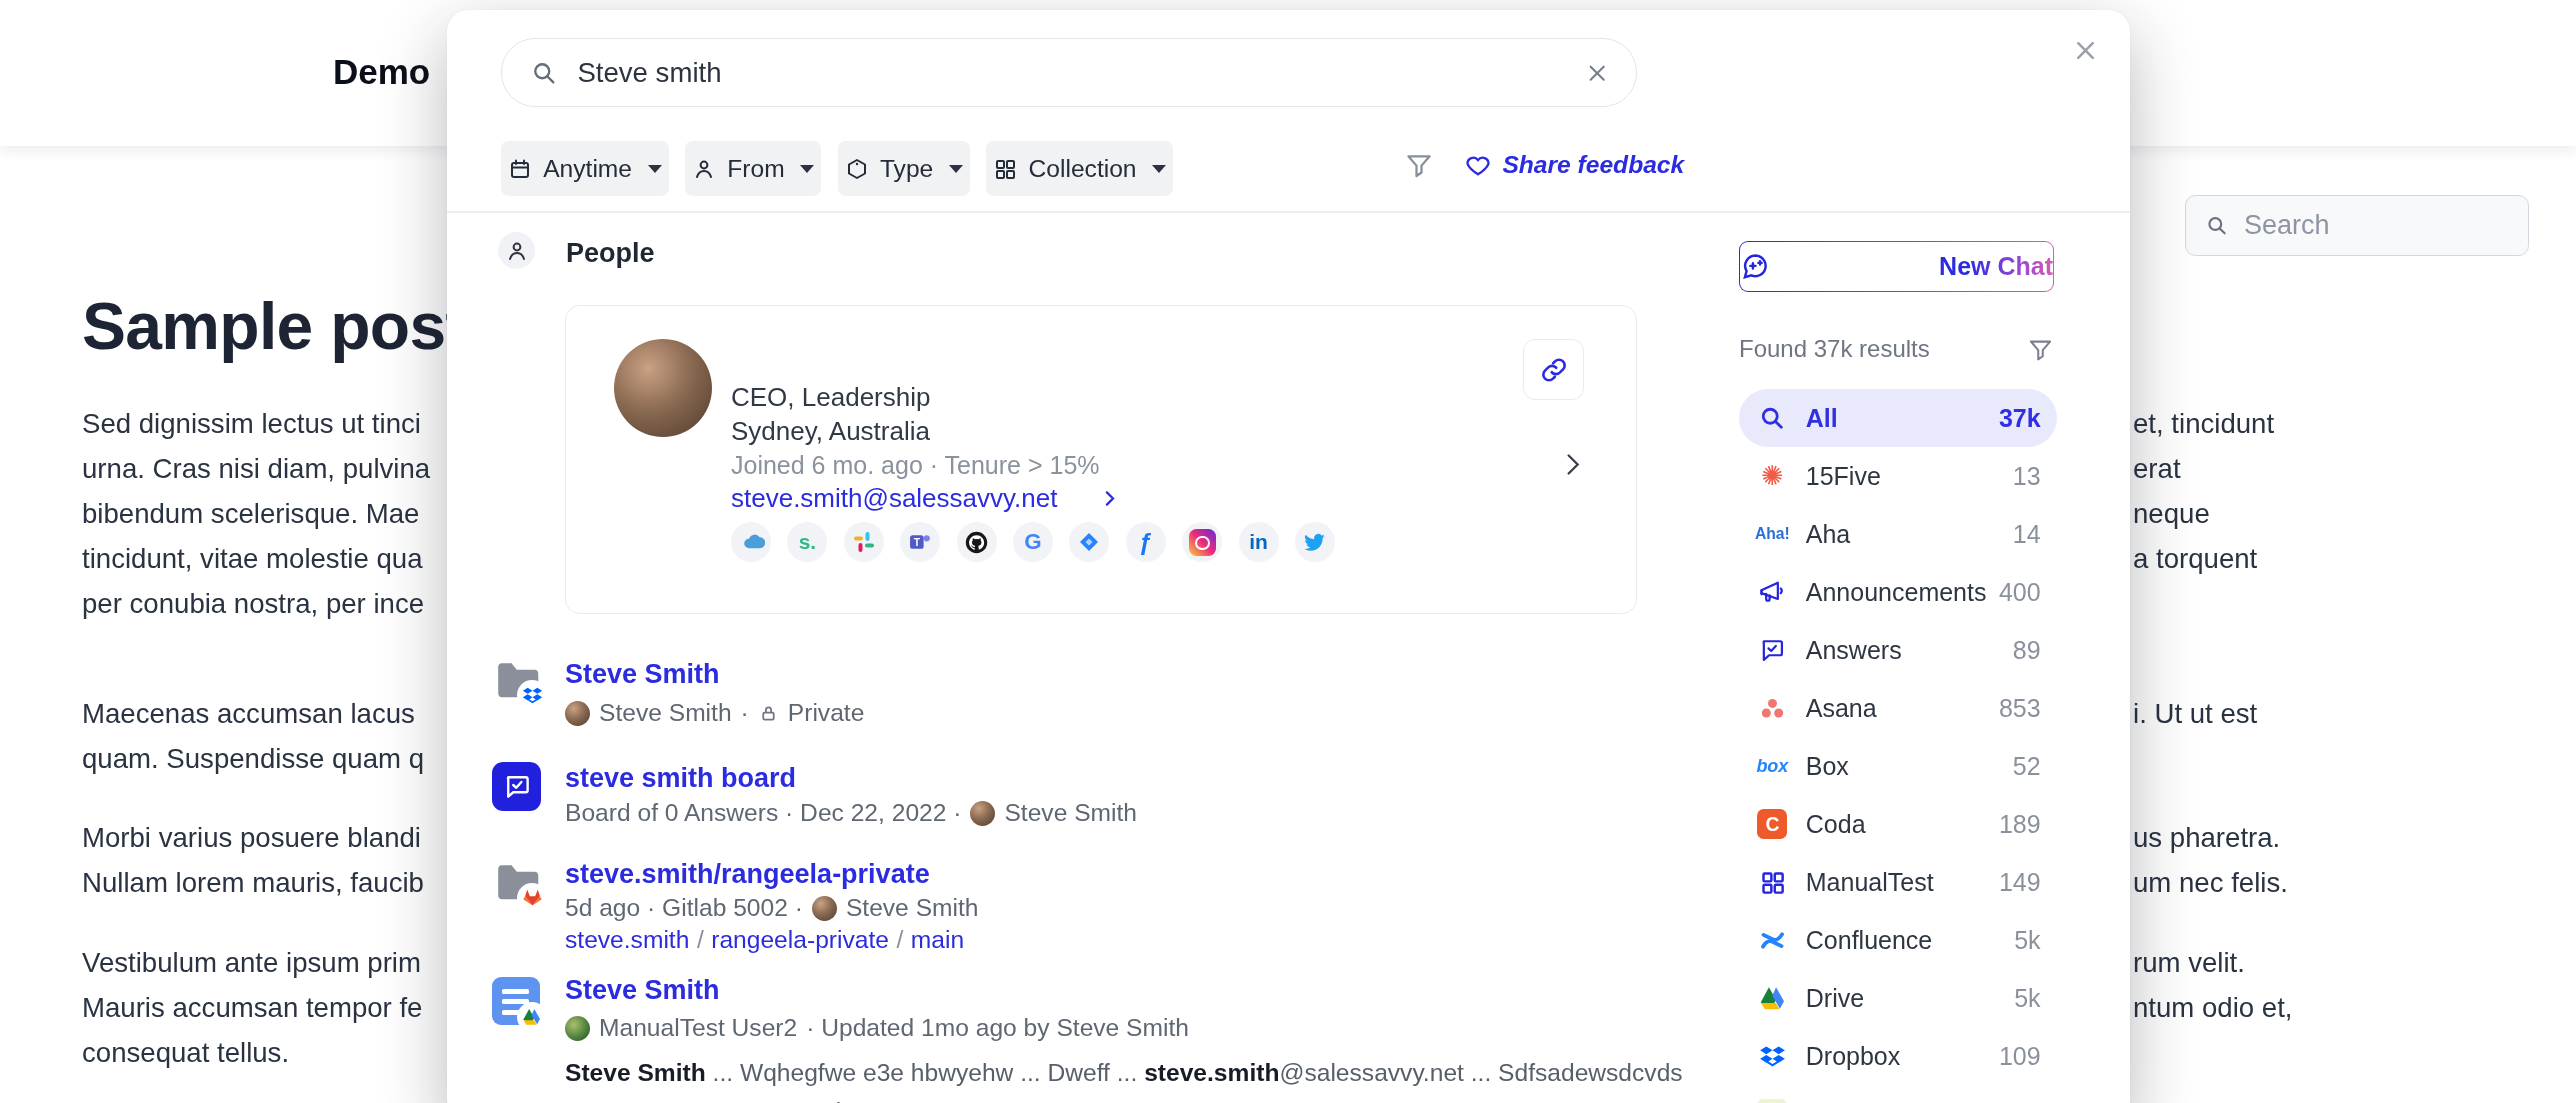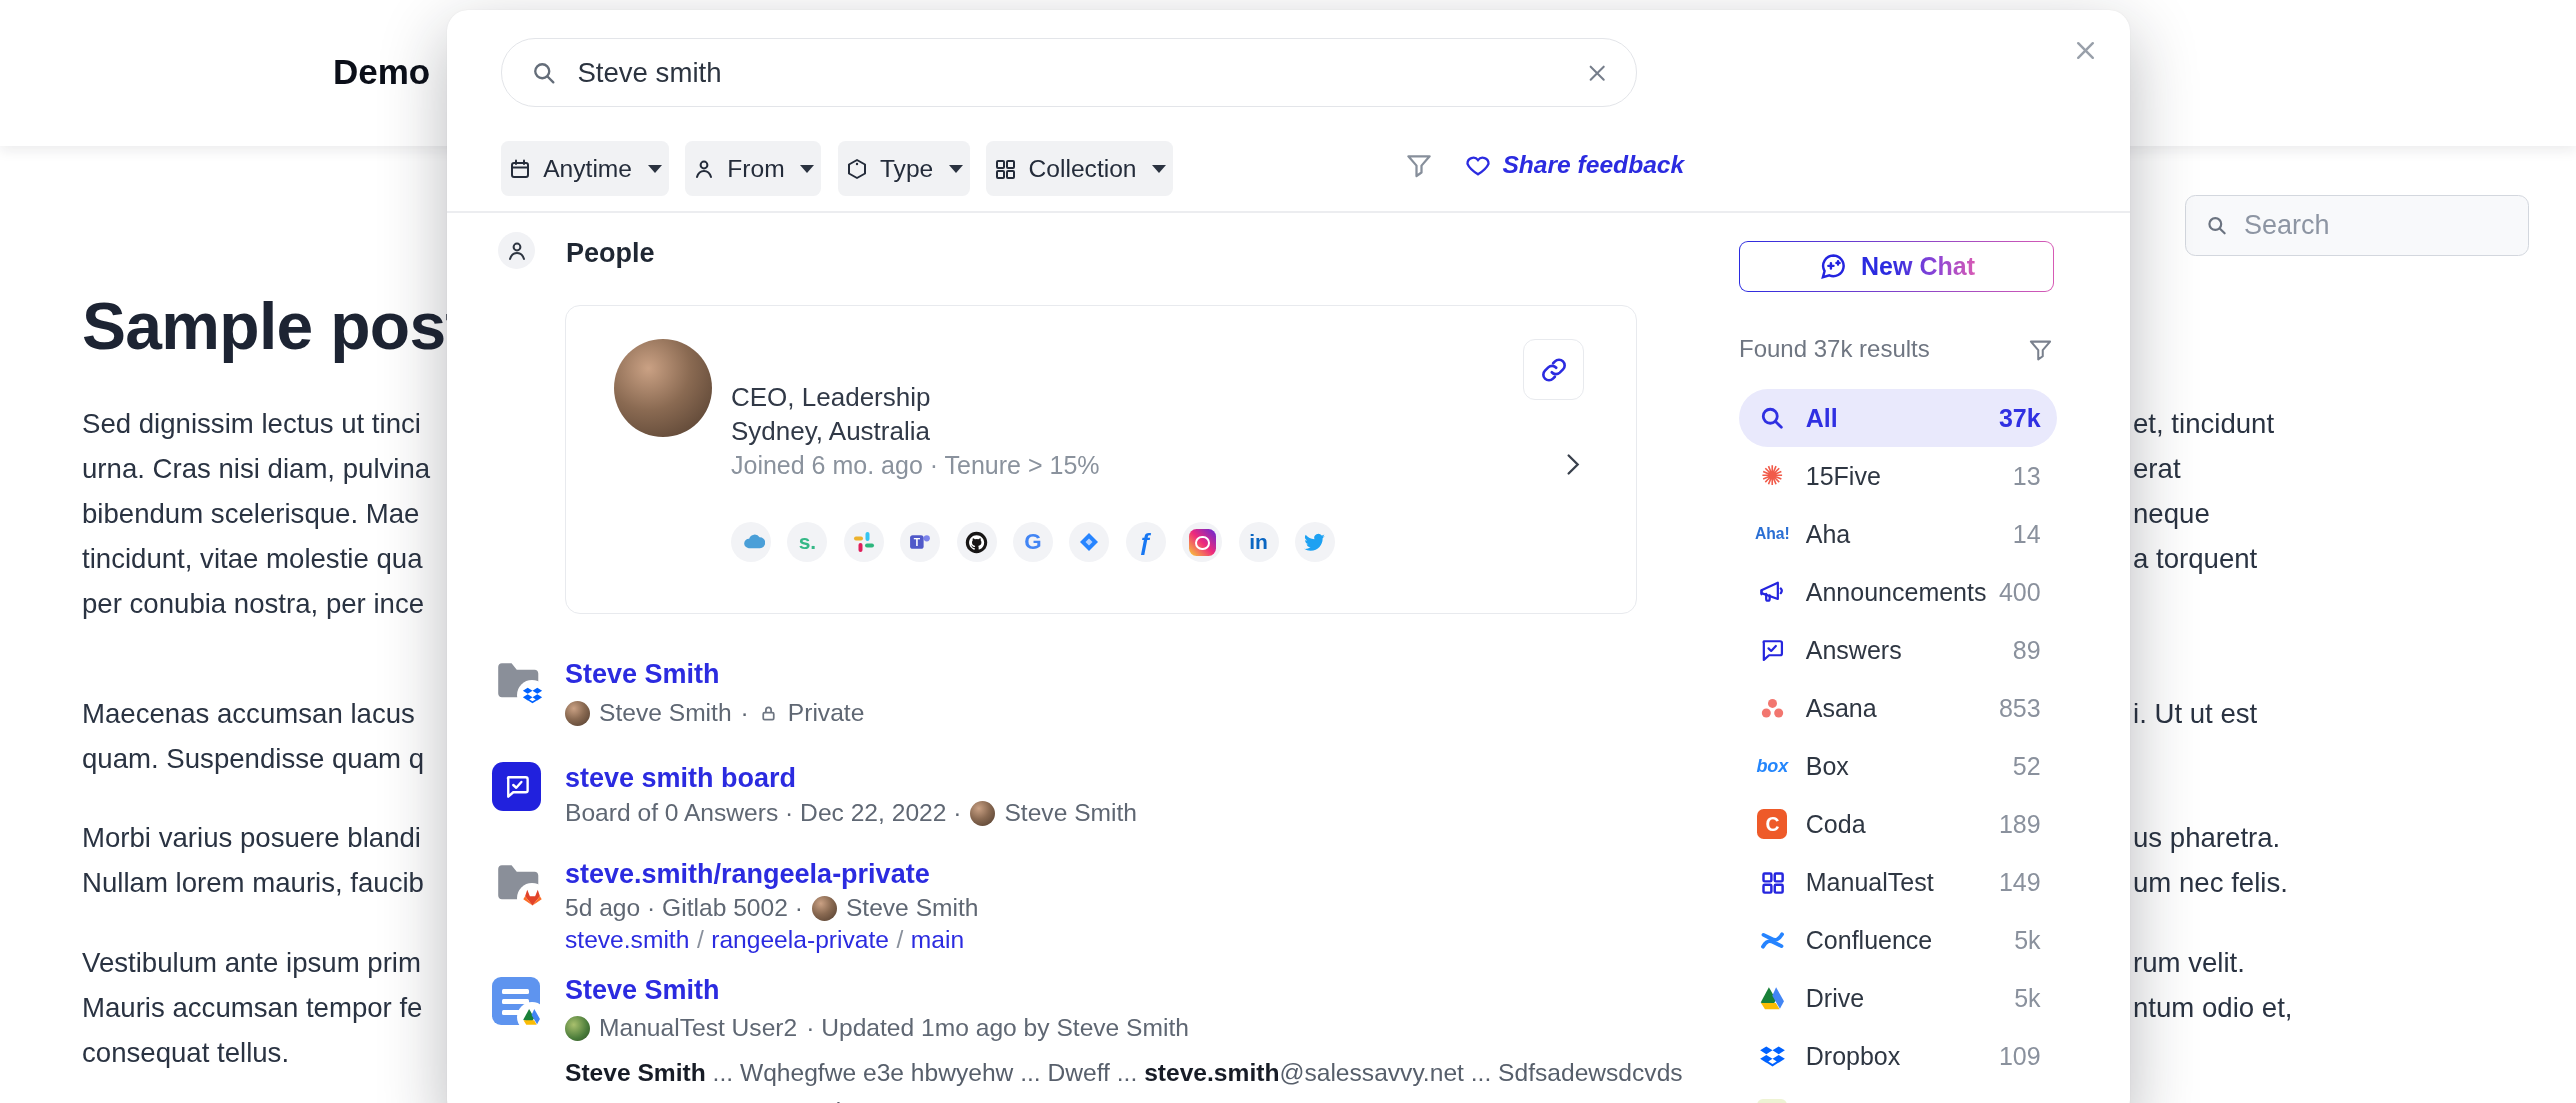--- a/index.html
+++ b/index.html
@@ -93,21 +93,21 @@
   .crumb { position:absolute; left:73px; font-size:24.6px; white-space:nowrap; }
   .crumb .seg { color:#2B2BE0; cursor:pointer; } .crumb .sep { color:#8a919d; padding:0 7.5px; }
   #snippet { position:absolute; left:73px; top:78px; width:1118px; font-size:24.6px; line-height:39px;
     color:#575f6b; }
   #snippet b { color:#171c26; }
 
   
   #new-chat { position:absolute; left:1292px; top:231px; width:315px; height:51px; border-radius:9px;
     border:1.5px solid transparent; cursor:pointer;
     background:linear-gradient(#fff,#fff) padding-box, linear-gradient(90deg,#2B2BE0,#D65AB5) border-box;
-    display:flex; align-items:center; justify-content:center; gap:12px; }
+    display:flex; align-items:center; justify-content:space-between; gap:12px; }
   #new-chat .nc-label { font-size:25px; font-weight:700;
     background:linear-gradient(90deg,#2B2BE0 25%,#8a44d6 65%,#D65AB5 100%);
     -webkit-background-clip:text; background-clip:text; color:transparent; }
   #found-row { position:absolute; left:1292px; top:325px; width:315px; display:flex;
     align-items:center; justify-content:space-between; }
   #found-label { font-size:24px; color:#6f7682; }
   #side-list { position:absolute; left:1292px; top:379px; width:318px; }
   .side-row { height:58px; display:flex; align-items:center; padding:0 16.4px; cursor:pointer;justify-content:flex-end; }
   .side-row.selected { background:#E9E9FC; border-radius:29px; }
   .side-ico { width:34px; display:flex; align-items:center; justify-content:center; flex:none; }
@@ -243,20 +243,26 @@
         <path d="M5 20c1.2-4 4-6 7-6s5.8 2 7 6"></path>
       </svg>
   </div>
   <div id="people-label">People</div>
 
   <div id="person-card">
     <div id="person-avatar"></div>
     <div id="person-title">CEO, Leadership</div>
     <div id="person-loc">Sydney, Australia</div>
     <div id="person-meta">Joined 6 mo. ago · Tenure &gt; 15%</div>
+    <div id="person-email-row">
+      <span id="person-email">steve.smith@salessavvy.net</span>
+      <svg width="21" height="21" viewBox="0 0 24 24" fill="none" stroke="#2B2BE0" stroke-width="2.6" stroke-linecap="round" style="cursor:pointer">
+          <polyline points="9,5 16,12 9,19"></polyline>
+        </svg>
+    </div>
     <div id="social-row">
       <div class="soc">
           <svg width="27" height="27" viewBox="0 0 24 24">
             <path fill="#4a9fd8" d="M9.5 17a4.2 4.2 0 0 1 .4-8.4 5.2 5.2 0 0 1 9.3-1.3A4.4 4.4 0 1 1 19.5 17z"></path>
           </svg>
         </div>
       <div class="soc">
           <span class="txtico" style="color:#35b887;font-size:21px">s.</span>
         </div>
       <div class="soc">

